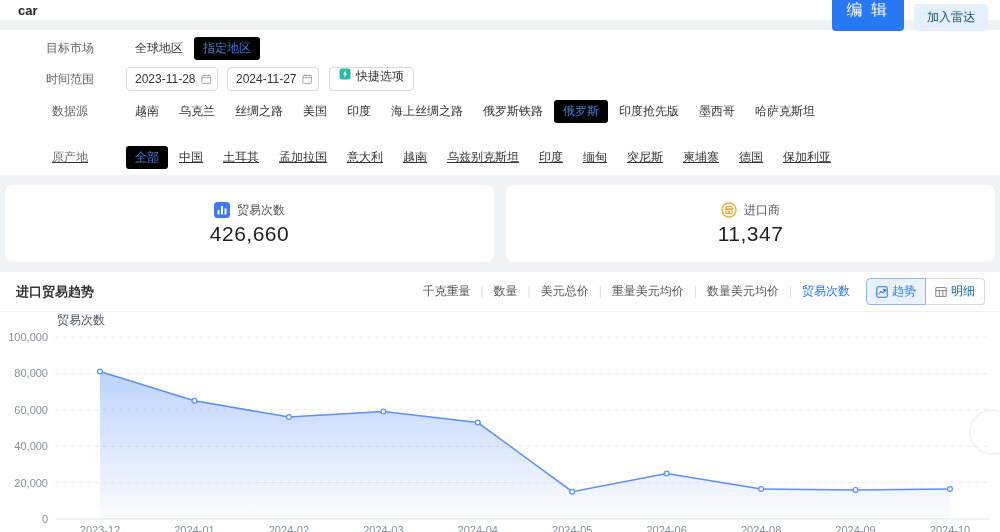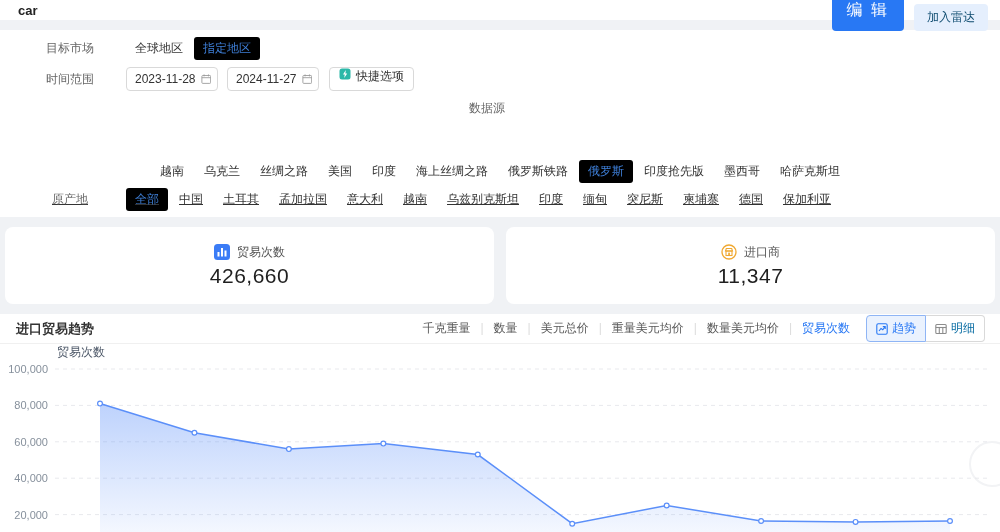--- a/index.html
+++ b/index.html
@@ -21,21 +21,21 @@
   .f-opt.sel { background:#000000; color:#3e7fd8; }
   .date-input { width:92px; height:24px; border:1px solid #d9d9d9; border-radius:4px; display:inline-flex; align-items:center; padding:0 6px 0 8px; gap:5px; background:#fff; cursor:pointer; }
   .date-input span { flex:1; color:#333; font-size:12px; }
   .quick-btn { height:24px; border:1px solid #d9d9d9; background:#fff; border-radius:4px; display:inline-flex; gap:5px; padding:0 9px; margin-left:10px; cursor:pointer; color:#333; font-size:12px; }
   .range-gap { width:9px; }
   .cards { display:flex; gap:12px; padding:0 5px; }
   .card { flex:1; background:#fff; border-radius:8px; height:77px; display:flex; flex-direction:column; justify-content:center; align-items:center; }
   .card-top { display:flex; align-items:center; gap:7px; color:#555; }
   .card-value { font-size:21px; color:#1f1f1f; margin-top:3px; letter-spacing:.5px; }
   .chart-panel { height:267px; }
-  .chart-head { height:30px; display:flex; align-items:center; padding:0 15px 0 16px; border-bottom:1px solid #f0f0f0; }
+  .chart-head { height:40px; display:flex; align-items:center; padding:0 15px 0 16px; border-bottom:1px solid #f0f0f0; }
   .chart-title { font-size:13px; font-weight:bold; color:#333; }
   .chart-controls { margin-left:auto; display:flex; align-items:center; }
   .metric { color:#595959; cursor:pointer; padding:0 2px; }
   .metric.sel { color:#2878f4; }
   .msep { color:#dcdcdc; margin:0 8px; }
   .seg { display:inline-flex; margin-left:14px; }
   .seg-btn { display:inline-flex; align-items:center; gap:4px; padding:4px 9px; font-size:12px; cursor:pointer; border:1px solid #d9d9d9; background:#fff; color:#0369a1; }
   .seg-btn.sel { border-color:#8fb5f5; background:#eaf2fe; color:#2878f4; }
   .seg-btn:first-child { border-radius:4px 0 0 4px; }
   .seg-btn:last-child { border-radius:0 4px 4px 0; border-left:none; }
@@ -85,21 +85,21 @@
         </svg>
     </div>
     <button class="quick-btn">
       <svg width="12" height="12" viewBox="0 0 12 12">
           <rect x="0.5" y="0.5" width="11" height="11" rx="2.5" fill="#2bb8a8"></rect>
           <polygon points="6.8,2 4,6.6 5.8,6.6 5.2,10 8.2,5.4 6.4,5.4" fill="#fff"></polygon>
         </svg>
       <span>快捷选项</span>
     </button>
   </div>
-  <div class="f-row" style="margin-bottom:5px;flex-direction:column;">
+  <div class="f-row" style="margin-bottom:23px;">
     <div class="f-label">数据源</div>
     <div class="f-opts" id="data-source-options">
         <span class="f-opt">越南</span>
         <span class="f-opt">乌克兰</span>
         <span class="f-opt">丝绸之路</span>
         <span class="f-opt">美国</span>
         <span class="f-opt">印度</span>
         <span class="f-opt">海上丝绸之路</span>
         <span class="f-opt">俄罗斯铁路</span>
         <span class="f-opt sel">俄罗斯</span>

